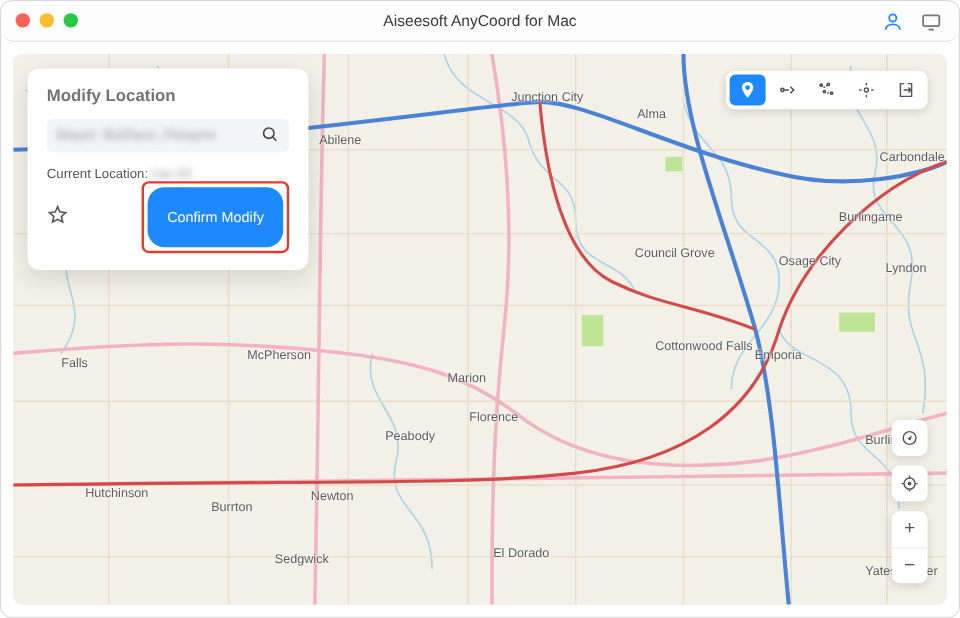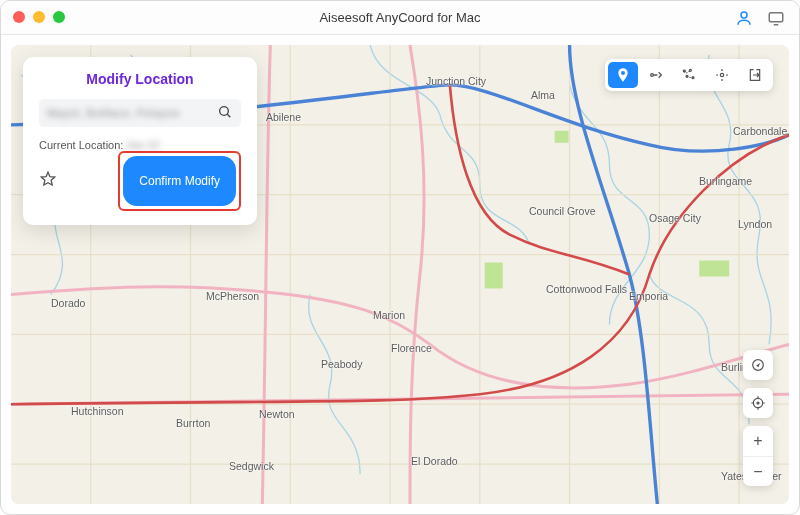--- a/index.html
+++ b/index.html
@@ -12,20 +12,21 @@
     border-radius: 10px;
     overflow: hidden;
   }
   .titlebar {
     position: relative;
     height: 34px;
     display: flex;
     align-items: center;
     border-bottom: 1px solid #e6e6e6;
     background: #fdfdfd;
+    border-radius: 11px;
   }
   .traffic { position: absolute; left: 12px; top: 10px; display: flex; gap: 8px; }
   .t-dot { width: 12px; height: 12px; border-radius: 50%; }
   .t-red { background: #ff5f57; }
   .t-yellow { background: #febc2e; }
   .t-green { background: #28c840; }
   .titlebar .title { flex: 1; text-align: center; font-size: 13px; color: #3a3a3a; font-weight: 500; }
   .titlebar-right { position: absolute; right: 14px; top: 8px; display: flex; gap: 14px; align-items: center; }
   .titlebar-right .ic { width: 18px; height: 18px; display:flex; align-items:center; justify-content:center; color:#1e88ff; }
   .titlebar-right .ic.gray { color:#777; }
@@ -55,21 +56,21 @@
   
   .panel {
     position:absolute;
     left: 12px; top: 12px;
     width: 234px;
     background:#fff;
     border-radius: 10px;
     box-shadow: 0 6px 20px rgba(0,0,0,.12);
     padding: 14px 16px 14px 16px;
   }
-  .panel h3 { font-size: 14px; font-weight: 700; text-align:center; margin-bottom: 12px; color:#6d28d9; }
+  .panel h3 { font-size: 14px; font-weight: 700; text-align:left; margin-bottom: 12px; color:#737373; }
   .search-row {
     position: relative;
     background:#f3f4f6;
     border-radius: 5px;
     height: 28px;
     display:flex; align-items:center;
     padding: 0 30px 0 8px;
     margin-bottom: 12px;
   }
   .blurred-text {
@@ -191,21 +192,21 @@
         <div class="city-label" style="left: 638px; top: 167px;">Osage City</div>
         <div class="city-label" style="left: 688px; top: 130px;">Burlingame</div>
         <div class="city-label" style="left: 727px; top: 173px;">Lyndon</div>
         <div class="city-label" style="left: 518px; top: 160px;">Council Grove</div>
         <div class="city-label" style="left: 195px; top: 245px;">McPherson</div>
         <div class="city-label" style="left: 362px; top: 264px;">Marion</div>
         <div class="city-label" style="left: 535px; top: 238px;">Cottonwood Falls</div>
         <div class="city-label" style="left: 618px; top: 245px;">Emporia</div>
         <div class="city-label" style="left: 380px; top: 297px;">Florence</div>
         <div class="city-label" style="left: 310px; top: 313px;">Peabody</div>
-        <div class="city-label" style="left: 40px; top: 252px;">Dorado</div>
+        <div class="city-label" style="left: 40px; top: 252px;">Falls</div>
         <div class="city-label" style="left: 60px; top: 360px;">Hutchinson</div>
         <div class="city-label" style="left: 165px; top: 372px;">Burrton</div>
         <div class="city-label" style="left: 248px; top: 363px;">Newton</div>
         <div class="city-label" style="left: 218px; top: 415px;">Sedgwick</div>
         <div class="city-label" style="left: 400px; top: 410px;">El Dorado</div>
         <div class="city-label" style="left: 710px; top: 316px;">Burlington</div>
         <div class="city-label" style="left: 710px; top: 425px;">Yates Center</div>
       </div>
 
     <div class="panel">

